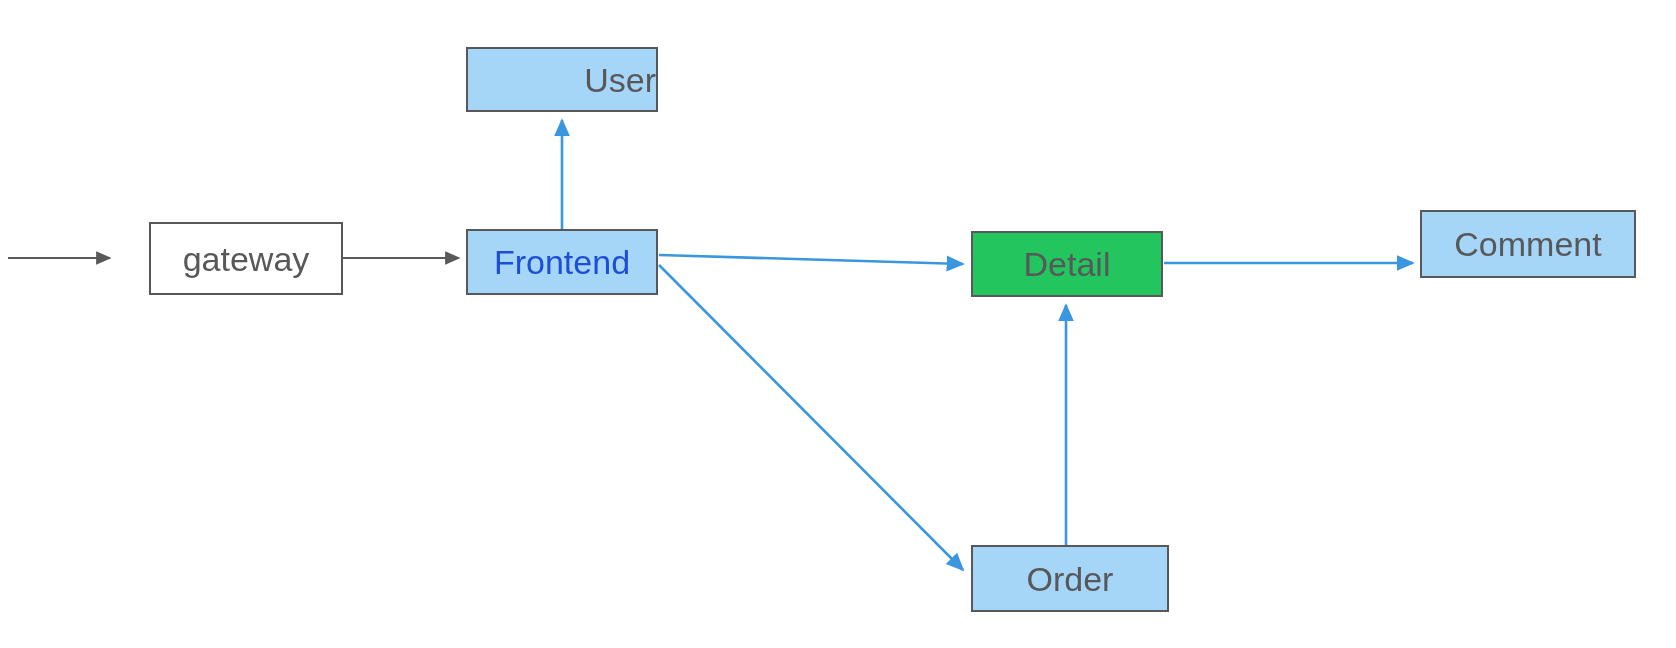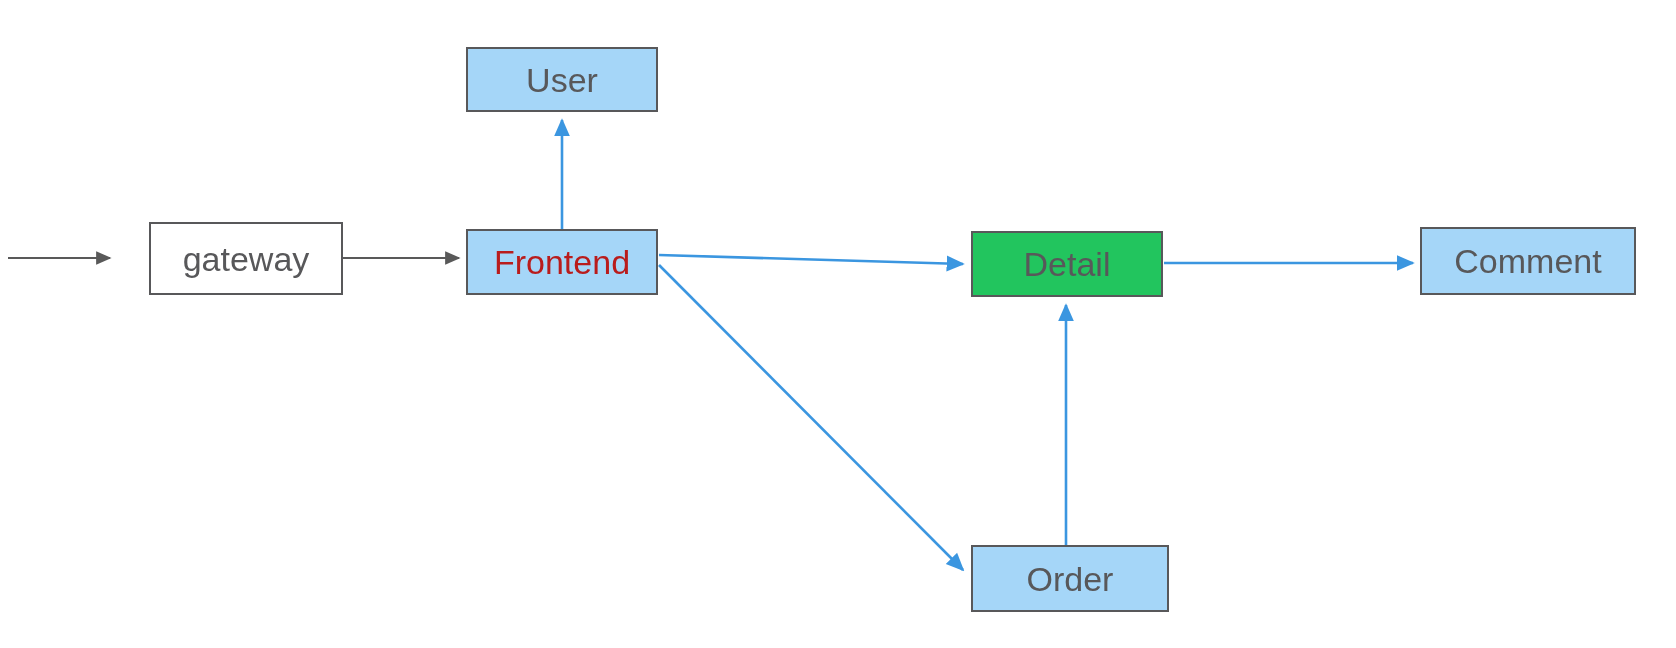--- a/index.html
+++ b/index.html
@@ -85,33 +85,33 @@
 
     <g>
       <line x1="1164" y1="263" x2="1413" y2="263" stroke="#3b96e0" stroke-width="2.6" marker-end="url(#arrow-blue)"></line>
     </g>
   </svg>
 
   <div class="node node-fill-white" id="node-gateway" style="left: 117px; top: 222px; width: 194px; height: 73px; background: rgb(255, 255, 255); border-color: rgb(88, 88, 90); color: rgb(88, 88, 90); margin-left: 32px;">
     <span class="node-label">gateway</span>
   </div>
 
-  <div class="node node-fill-blue" id="node-user" style="left: 466px; top: 47px; width: 192px; height: 65px; background: rgb(165, 214, 248); border-color: rgb(88, 88, 90); color: rgb(88, 88, 90);">
+  <div class="node node-fill-blue" id="node-user" style="left: 466px; top: 47px; width: 192px; height: 65px; background: rgb(165, 214, 248); border-color: rgb(88, 88, 90); color: rgb(88, 88, 90); justify-content: flex-end;">
     <span class="node-label">User</span>
   </div>
 
-  <div class="node node-fill-blue" id="node-frontend" style="left: 466px; top: 229px; width: 192px; height: 66px; background: rgb(165, 214, 248); border-color: rgb(88, 88, 90); color: #b91c1c;">
+  <div class="node node-fill-blue" id="node-frontend" style="left: 466px; top: 229px; width: 192px; height: 66px; background: rgb(165, 214, 248); border-color: rgb(88, 88, 90); color: #1d4ed8;">
     <span class="node-label">Frontend</span>
   </div>
 
   <div class="node node-fill-blue" id="node-detail" style="left: 971px; top: 231px; width: 192px; height: 66px; background: #22c55e; border-color: rgb(88, 88, 90); color: rgb(88, 88, 90);">
     <span class="node-label">Detail</span>
   </div>
 
-  <div class="node node-fill-blue" id="node-comment" style="left: 1420px; top: 227px; width: 216px; height: 68px; background: rgb(165, 214, 248); border-color: rgb(88, 88, 90); color: rgb(88, 88, 90);">
+  <div class="node node-fill-blue" id="node-comment" style="left: 1420px; top: 210px; width: 216px; height: 68px; background: rgb(165, 214, 248); border-color: rgb(88, 88, 90); color: rgb(88, 88, 90);">
     <span class="node-label">Comment</span>
   </div>
 
   <div class="node node-fill-blue" id="node-order" style="left: 971px; top: 545px; width: 198px; height: 67px; background: rgb(165, 214, 248); border-color: rgb(88, 88, 90); color: rgb(88, 88, 90);">
     <span class="node-label">Order</span>
   </div>
 
 </div>
 
 </body></html>

